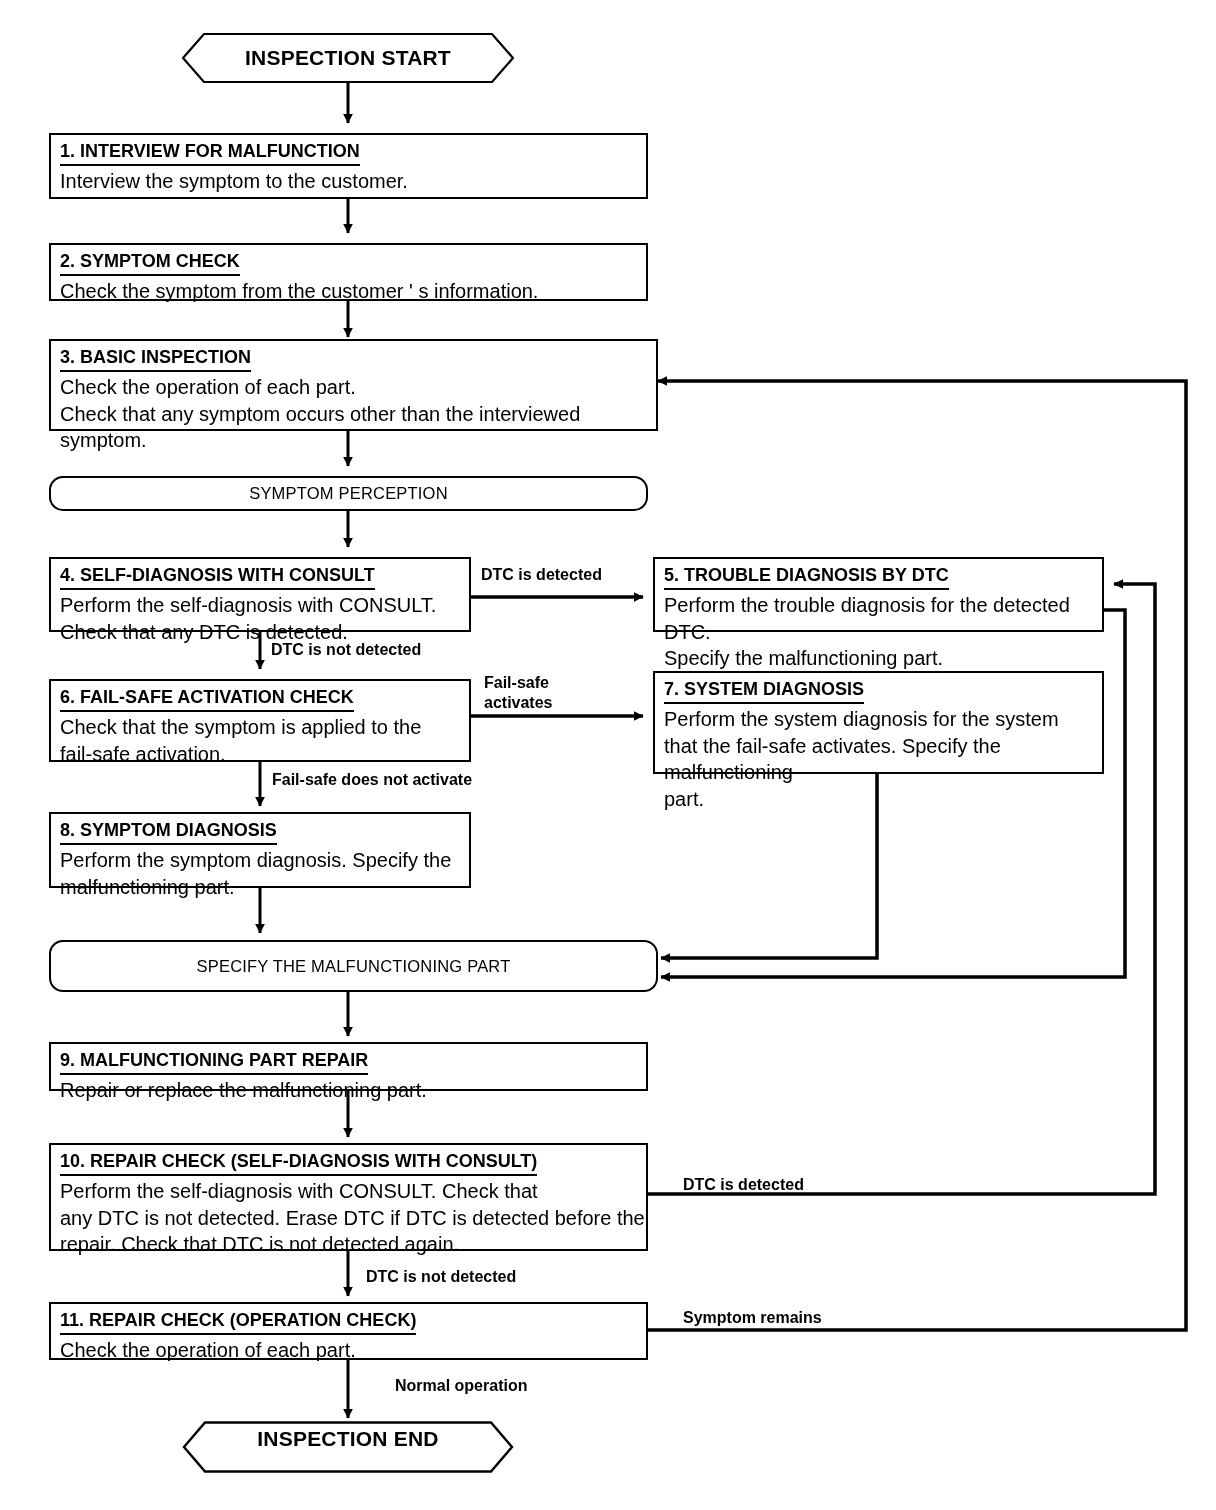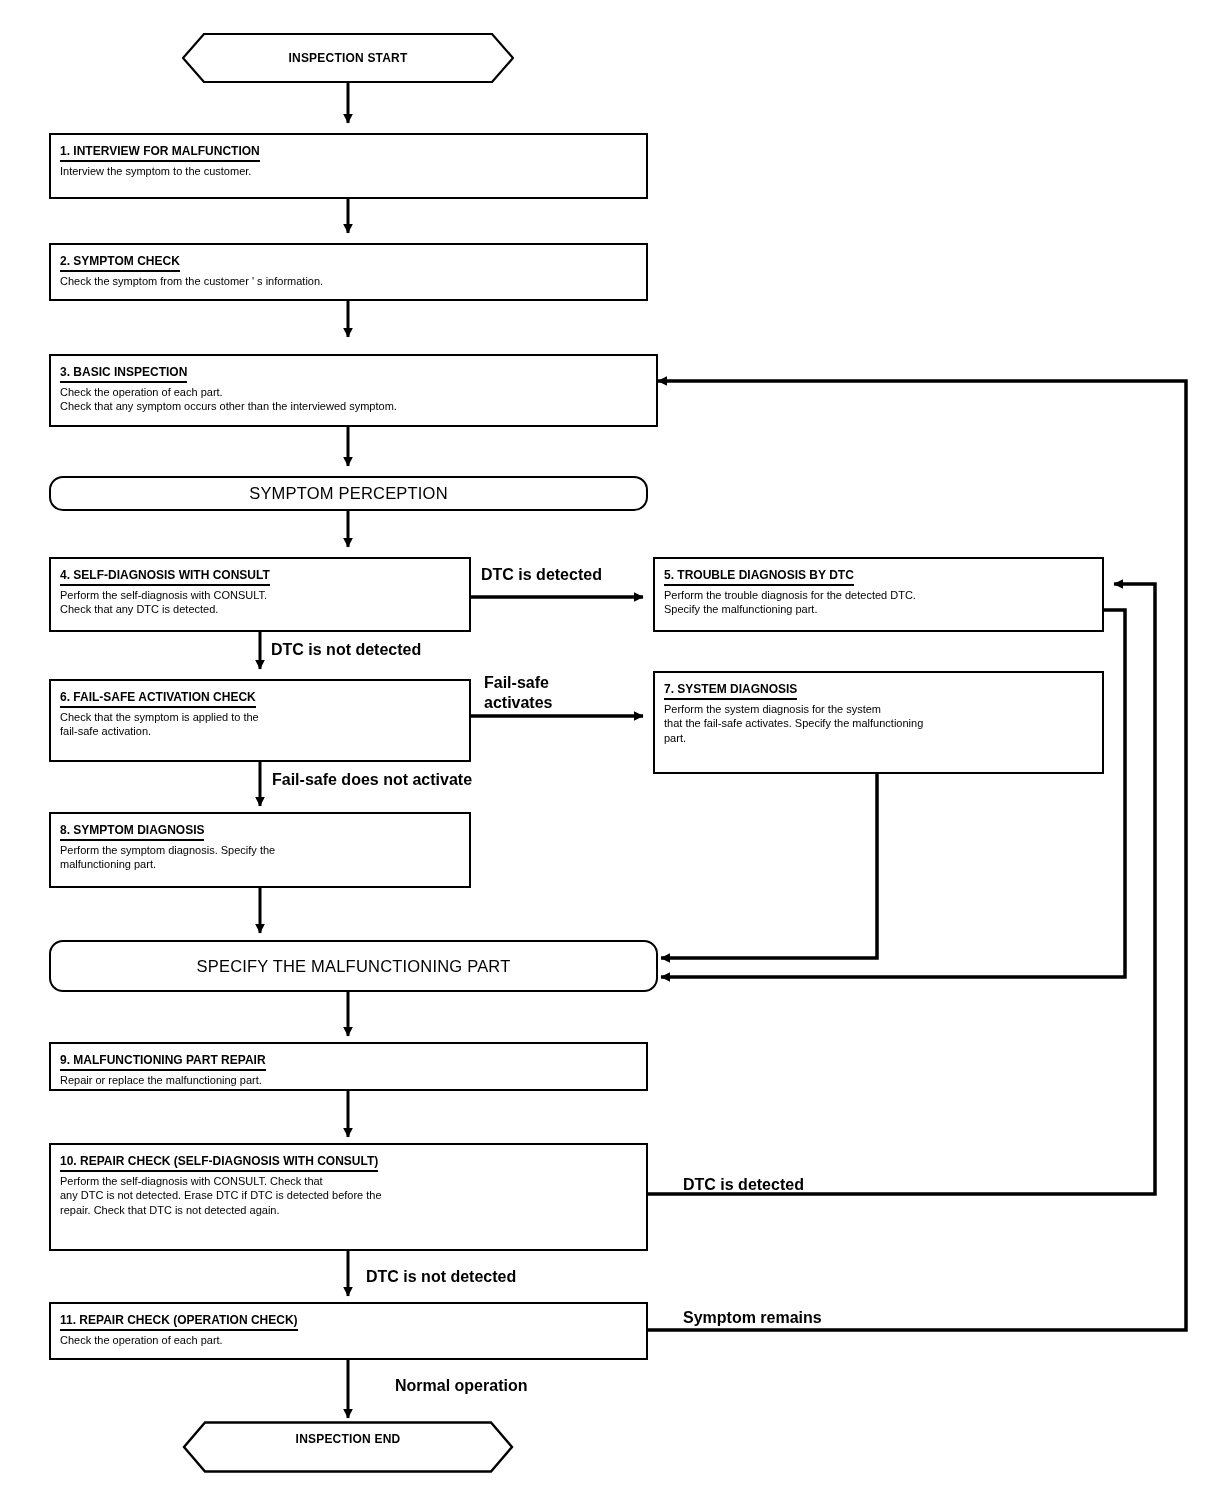--- a/index.html
+++ b/index.html
@@ -28,30 +28,30 @@
   }
   .proc {
     border: 2px solid #000000;
   }
   .rounded {
     border: 2px solid #000000;
     border-radius: 14px;
   }
   .node-title {
     font-weight: bold;
-    font-size: 12px;
+    font-size: 18px;
     line-height: 1.22;
     color: #000000;
     display: inline-block;
     border-bottom: 2px solid #000000;
     padding-bottom: 1px;
     white-space: nowrap;
   }
   .node-body {
-    font-size: 11px;
+    font-size: 20px;
     line-height: 1.33;
     color: #000000;
     margin-top: 2px;
     white-space: pre-line;
   }
   .node-inner {
     padding: 6px 0 0 9px;
   }
   .center-label {
     font-weight: normal;
@@ -67,21 +67,21 @@
   .terminator {
     position: absolute;
     display: flex;
     align-items: center;
     justify-content: center;
   }
   .terminator svg { position: absolute; left: 0; top: 0; }
   .terminator span {
     position: relative;
     font-weight: bold;
-    font-size: 12px;
+    font-size: 21px;
     color: #000000;
     letter-spacing: 0.2px;
   }
   .edge-label {
     position: absolute;
     font-weight: bold;
     font-size: 16px;
     line-height: 1.22;
     color: #000000;
     white-space: pre-line;
@@ -159,21 +159,21 @@
     </div>
   </div>
 
   <div class="node proc" style="left:49px; top:243px; width:599px; height:58px;">
     <div class="node-inner">
       <div class="node-title">2. SYMPTOM CHECK</div>
       <div class="node-body">Check the symptom from the customer ' s information.</div>
     </div>
   </div>
 
-  <div class="node proc" style="left:49px; top:354px; width:609px; height:73px;">
+  <div class="node proc" style="left:49px; top:339px; width:609px; height:92px;">
     <div class="node-inner">
       <div class="node-title">3. BASIC INSPECTION</div>
       <div class="node-body">Check the operation of each part.
 Check that any symptom occurs other than the interviewed symptom.</div>
     </div>
   </div>
 
   <div class="node rounded" style="left:49px; top:476px; width:599px; height:35px;">
     <div class="center-label">SYMPTOM PERCEPTION</div>
   </div>

